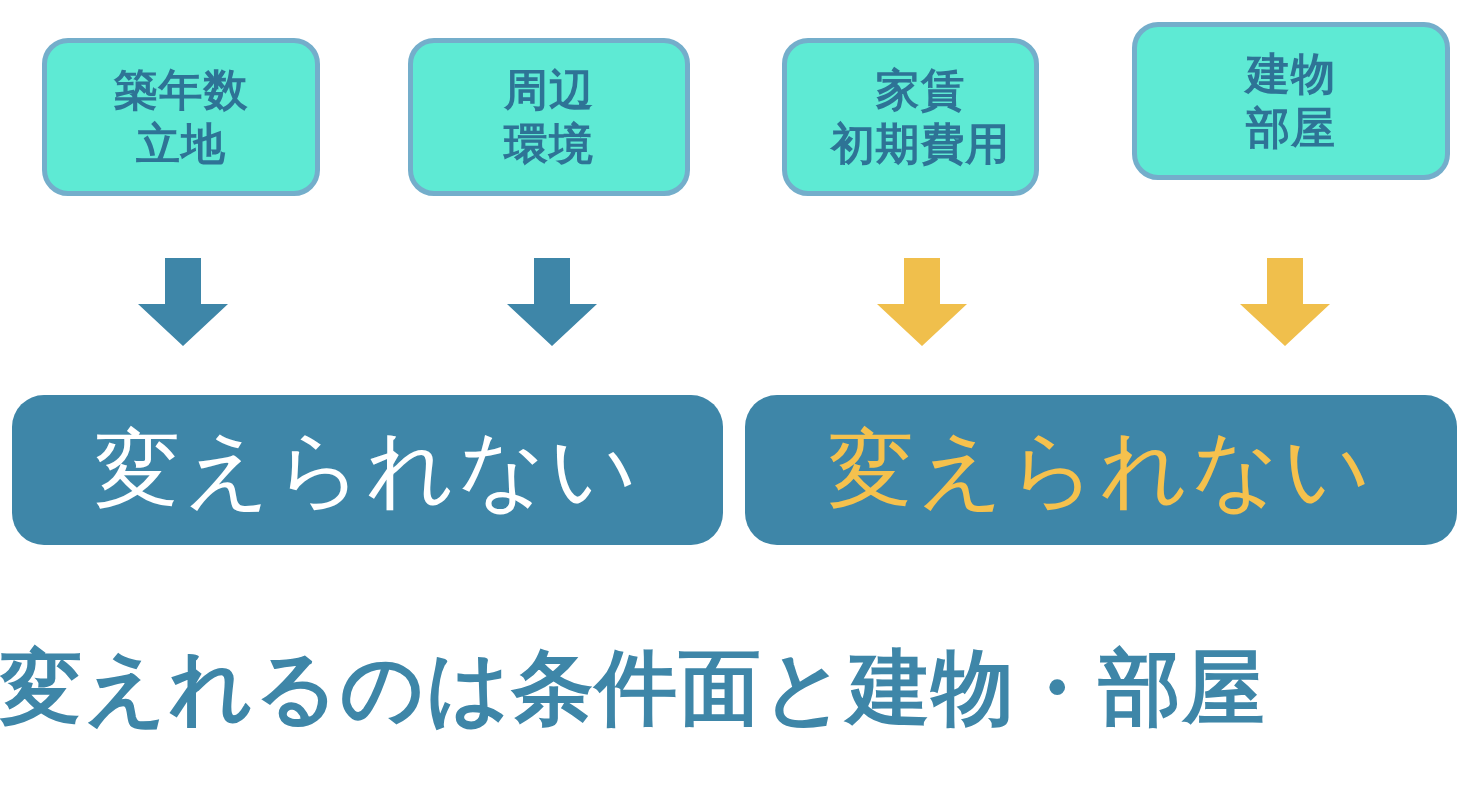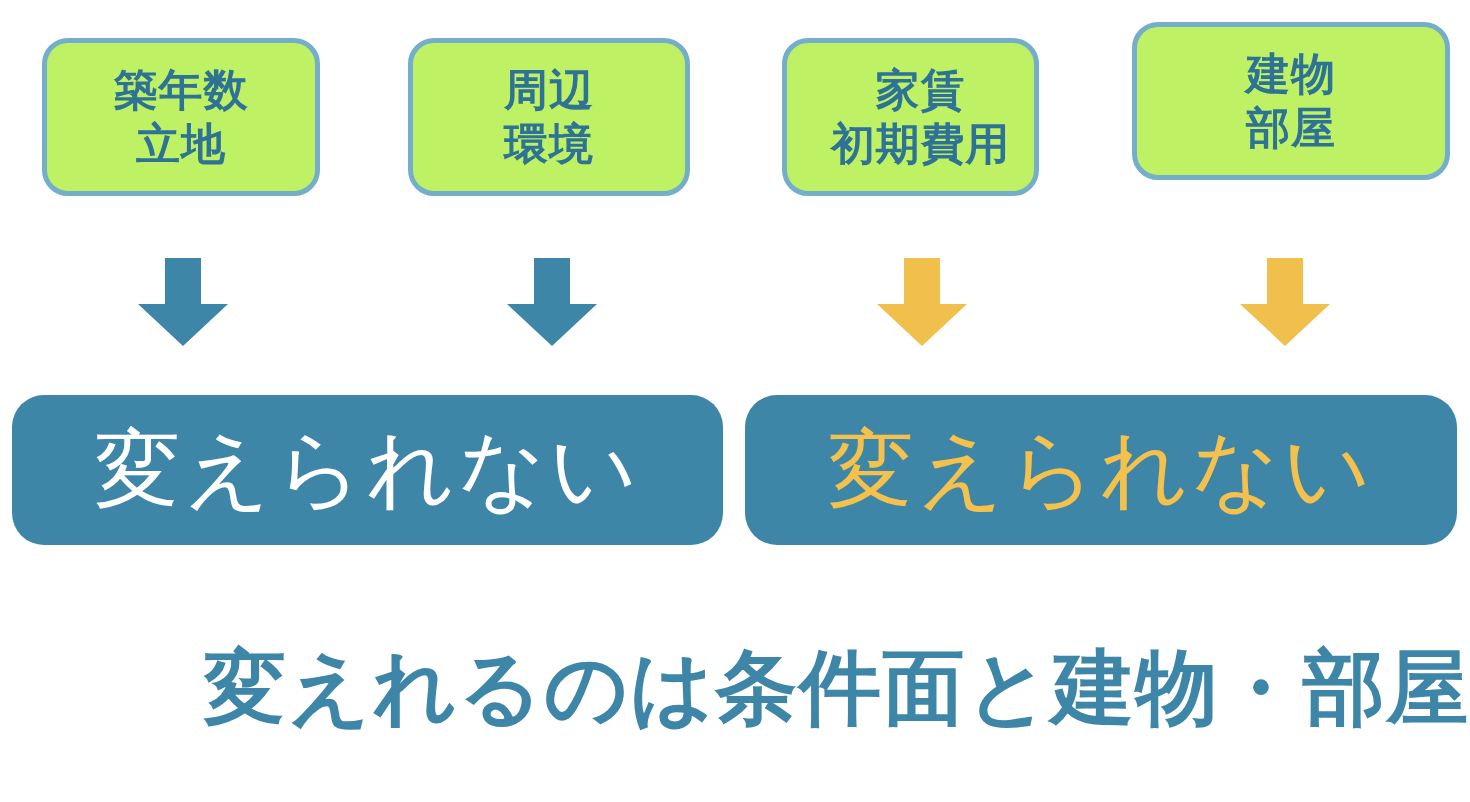--- a/index.html
+++ b/index.html
@@ -19,21 +19,21 @@
     height: 802px;
     background: #ffffff;
   }
 
   
   .cat-box {
     position: absolute;
     box-sizing: border-box;
     border: 5px solid #74aecb;
     border-radius: 26px;
-    background: #bef264;
+    background: #5eead4;
     display: flex;
     flex-direction: column;
     align-items: center;
     justify-content: center;
     color: #2e7396;
     font-size: 44px;
     font-weight: 700;
     line-height: 1.22;
     letter-spacing: 0.02em;
     white-space: nowrap;
@@ -74,21 +74,21 @@
   }
   #bar-0 { left: 12px;  top: 395px; width: 711px; height: 150px; color: #ffffff; }
   #bar-1 { left: 745px; top: 395px; width: 712px; height: 150px; color: #f5c14d; }
 
   
   #caption {
     position: absolute;
     left: 0;
     top: 634px;
     width: 1470px;
-    text-align: right;
+    text-align: left;
     color: #3e86a8;
     font-size: 82px;
     font-weight: 700;
     letter-spacing: 0.02em;
     white-space: nowrap;
   }
 </style>
 </head>
 <body>
 

